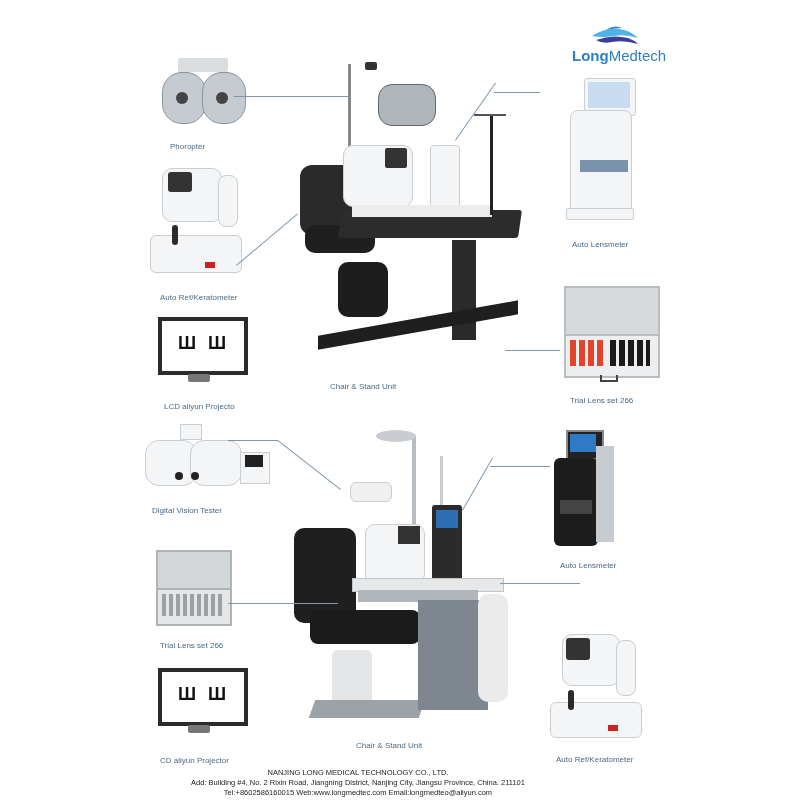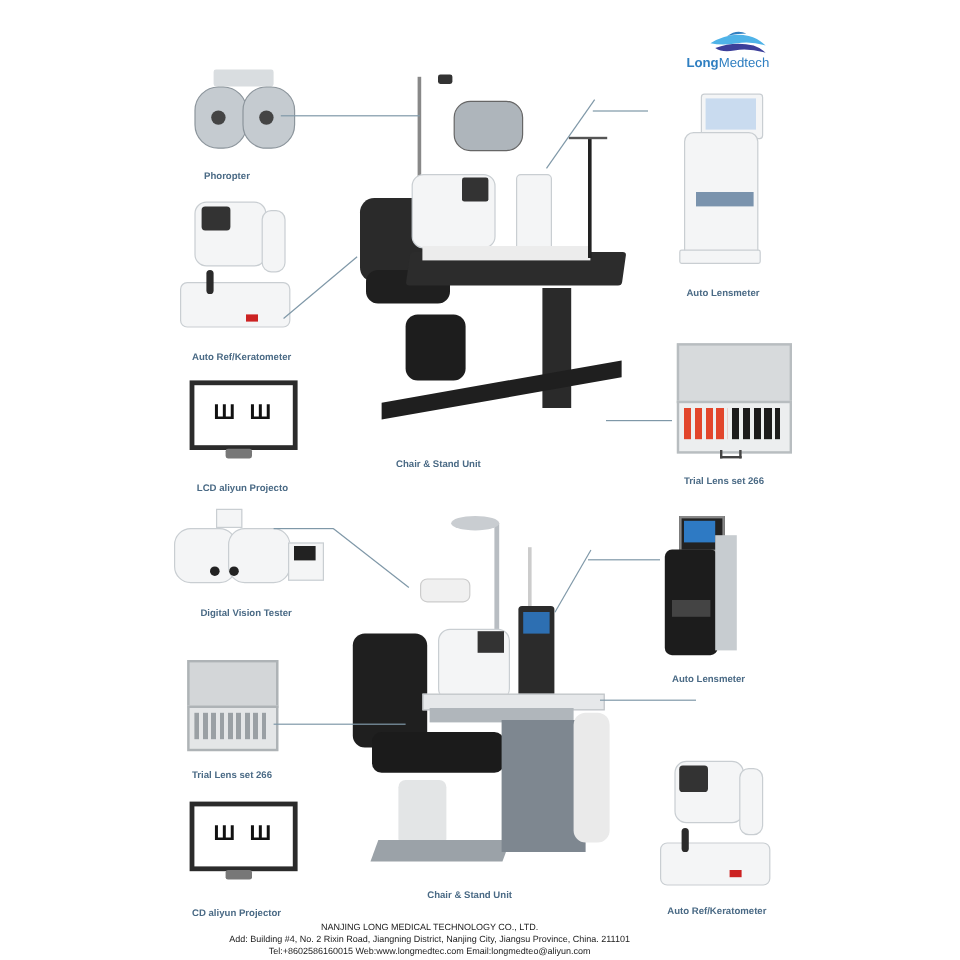--- a/index.html
+++ b/index.html
@@ -1,20 +1,20 @@
 <!DOCTYPE html>
 <html><head>
 <meta charset="utf-8">
 <style>
   html,body{margin:0;padding:0;background:#fff;}
   body{width:800px;height:800px;position:relative;overflow:hidden;font-family:"Liberation Sans",sans-serif;}
   .abs{position:absolute;}
-  .label{position:absolute;font-size:8px;font-weight:bold;color:#4a6a85;white-space:nowrap;text-align:center;}
+  .label{position:absolute;font-size:8px;font-weight:normal;color:#4a6a85;white-space:nowrap;text-align:center;}
   .line{position:absolute;background:#7f98a8;height:1px;transform-origin:0 0;}
-  .logo-text{position:absolute;left:572px;top:47px;font-size:11px;color:#2f7fc1;}
+  .logo-text{position:absolute;left:572px;top:47px;font-size:15px;color:#2f7fc1;}
   .logo-text b{font-weight:bold;}
   .footer{position:absolute;left:0;width:716px;text-align:center;font-size:7.5px;color:#222;line-height:10px;}
   
   .grey{background:#d9dde0;}
   .white{background:#f4f5f6;border:1px solid #c9ced2;}
   .dark{background:#2b2b2b;}
 </style>
 </head>
 <body>
 
@@ -99,21 +99,21 @@
 
 <div>
   <div class="abs white" style="left:180px;top:424px;width:20px;height:14px;"></div>
   <div class="abs white" style="left:145px;top:440px;width:50px;height:44px;border-radius:14px;"></div>
   <div class="abs white" style="left:190px;top:440px;width:50px;height:44px;border-radius:14px;"></div>
   <div class="abs" style="left:175px;top:472px;width:8px;height:8px;border-radius:50%;background:#222;"></div>
   <div class="abs" style="left:191px;top:472px;width:8px;height:8px;border-radius:50%;background:#222;"></div>
   <div class="abs white" style="left:240px;top:452px;width:28px;height:30px;"></div>
   <div class="abs" style="left:245px;top:455px;width:18px;height:12px;background:#222;"></div>
 </div>
-<div class="label" style="left:167px;top:506px">Digital Vision Tester</div>
+<div class="label" style="left:152px;top:506px">Digital Vision Tester</div>
 
 <div>
   <div class="abs" style="left:156px;top:550px;width:72px;height:36px;background:#d3d6d8;border:2px solid #aeb3b6;"></div>
   <div class="abs" style="left:156px;top:588px;width:72px;height:34px;background:#e4e6e7;border:2px solid #aeb3b6;"></div>
   <div class="abs" style="left:162px;top:594px;width:60px;height:22px;background:repeating-linear-gradient(90deg,#9aa0a4 0 4px,transparent 4px 7px);"></div>
 </div>
 <div class="label" style="left:160px;top:641px">Trial Lens set 266</div>
 
 <div>
   <div class="abs" style="left:158px;top:668px;width:82px;height:50px;background:#fff;border:4px solid #2b2b2b;"></div>

